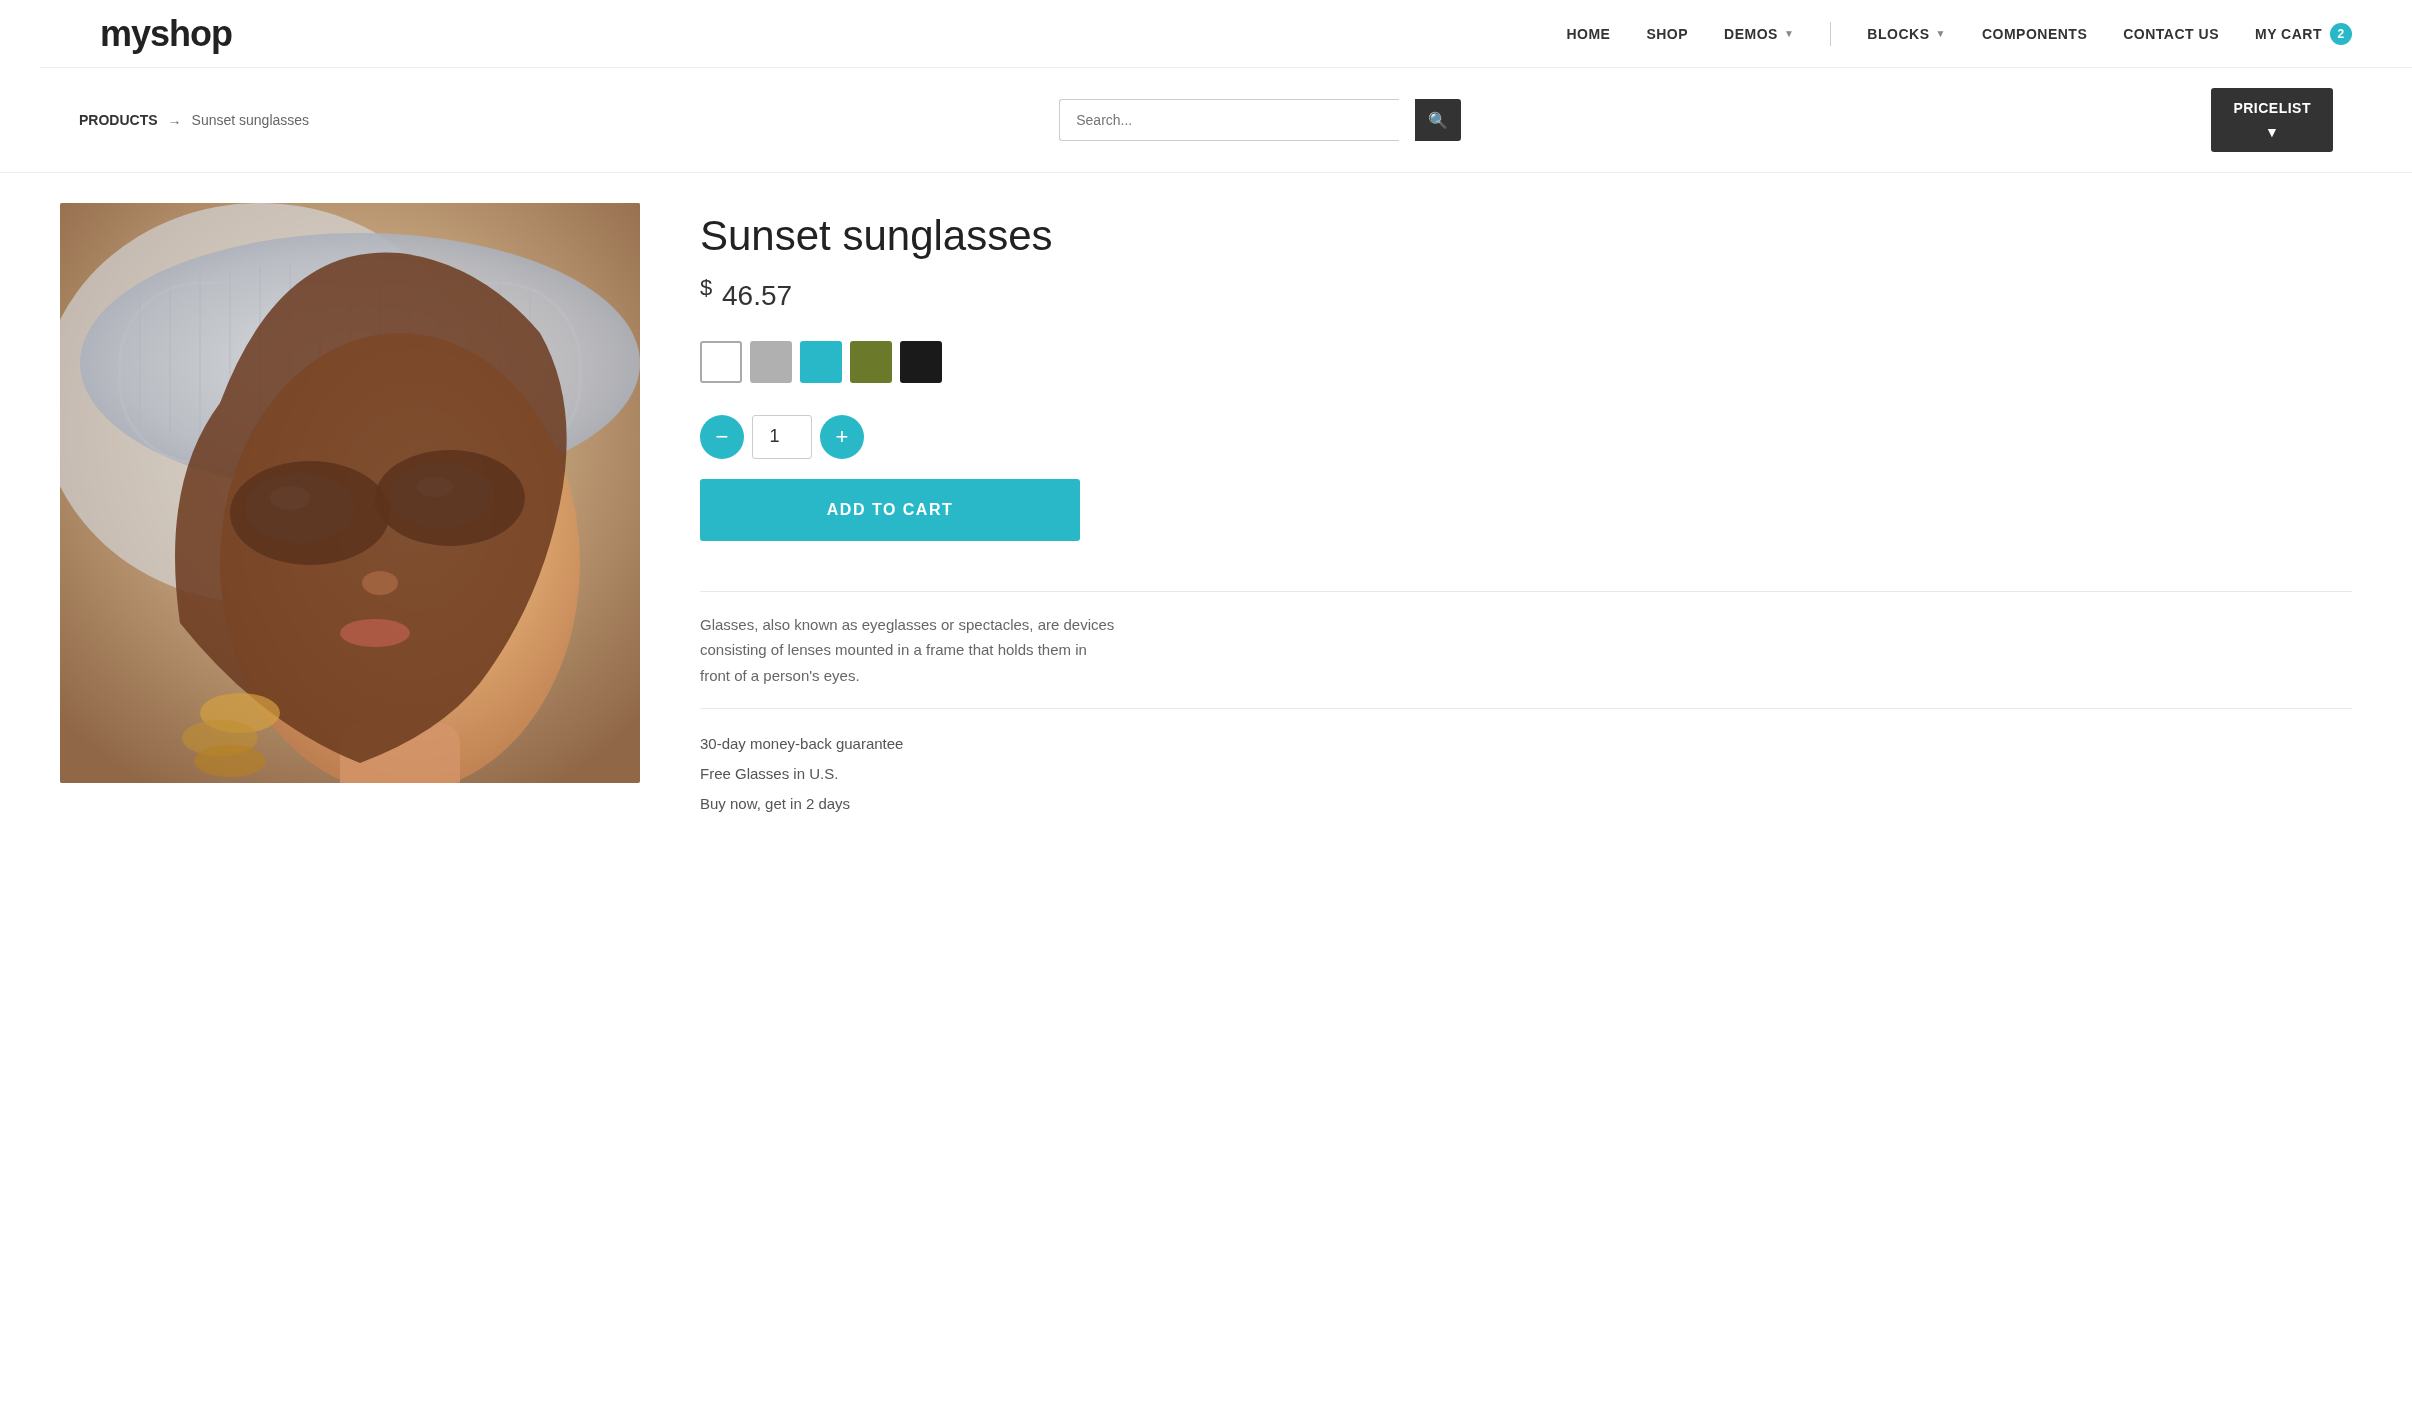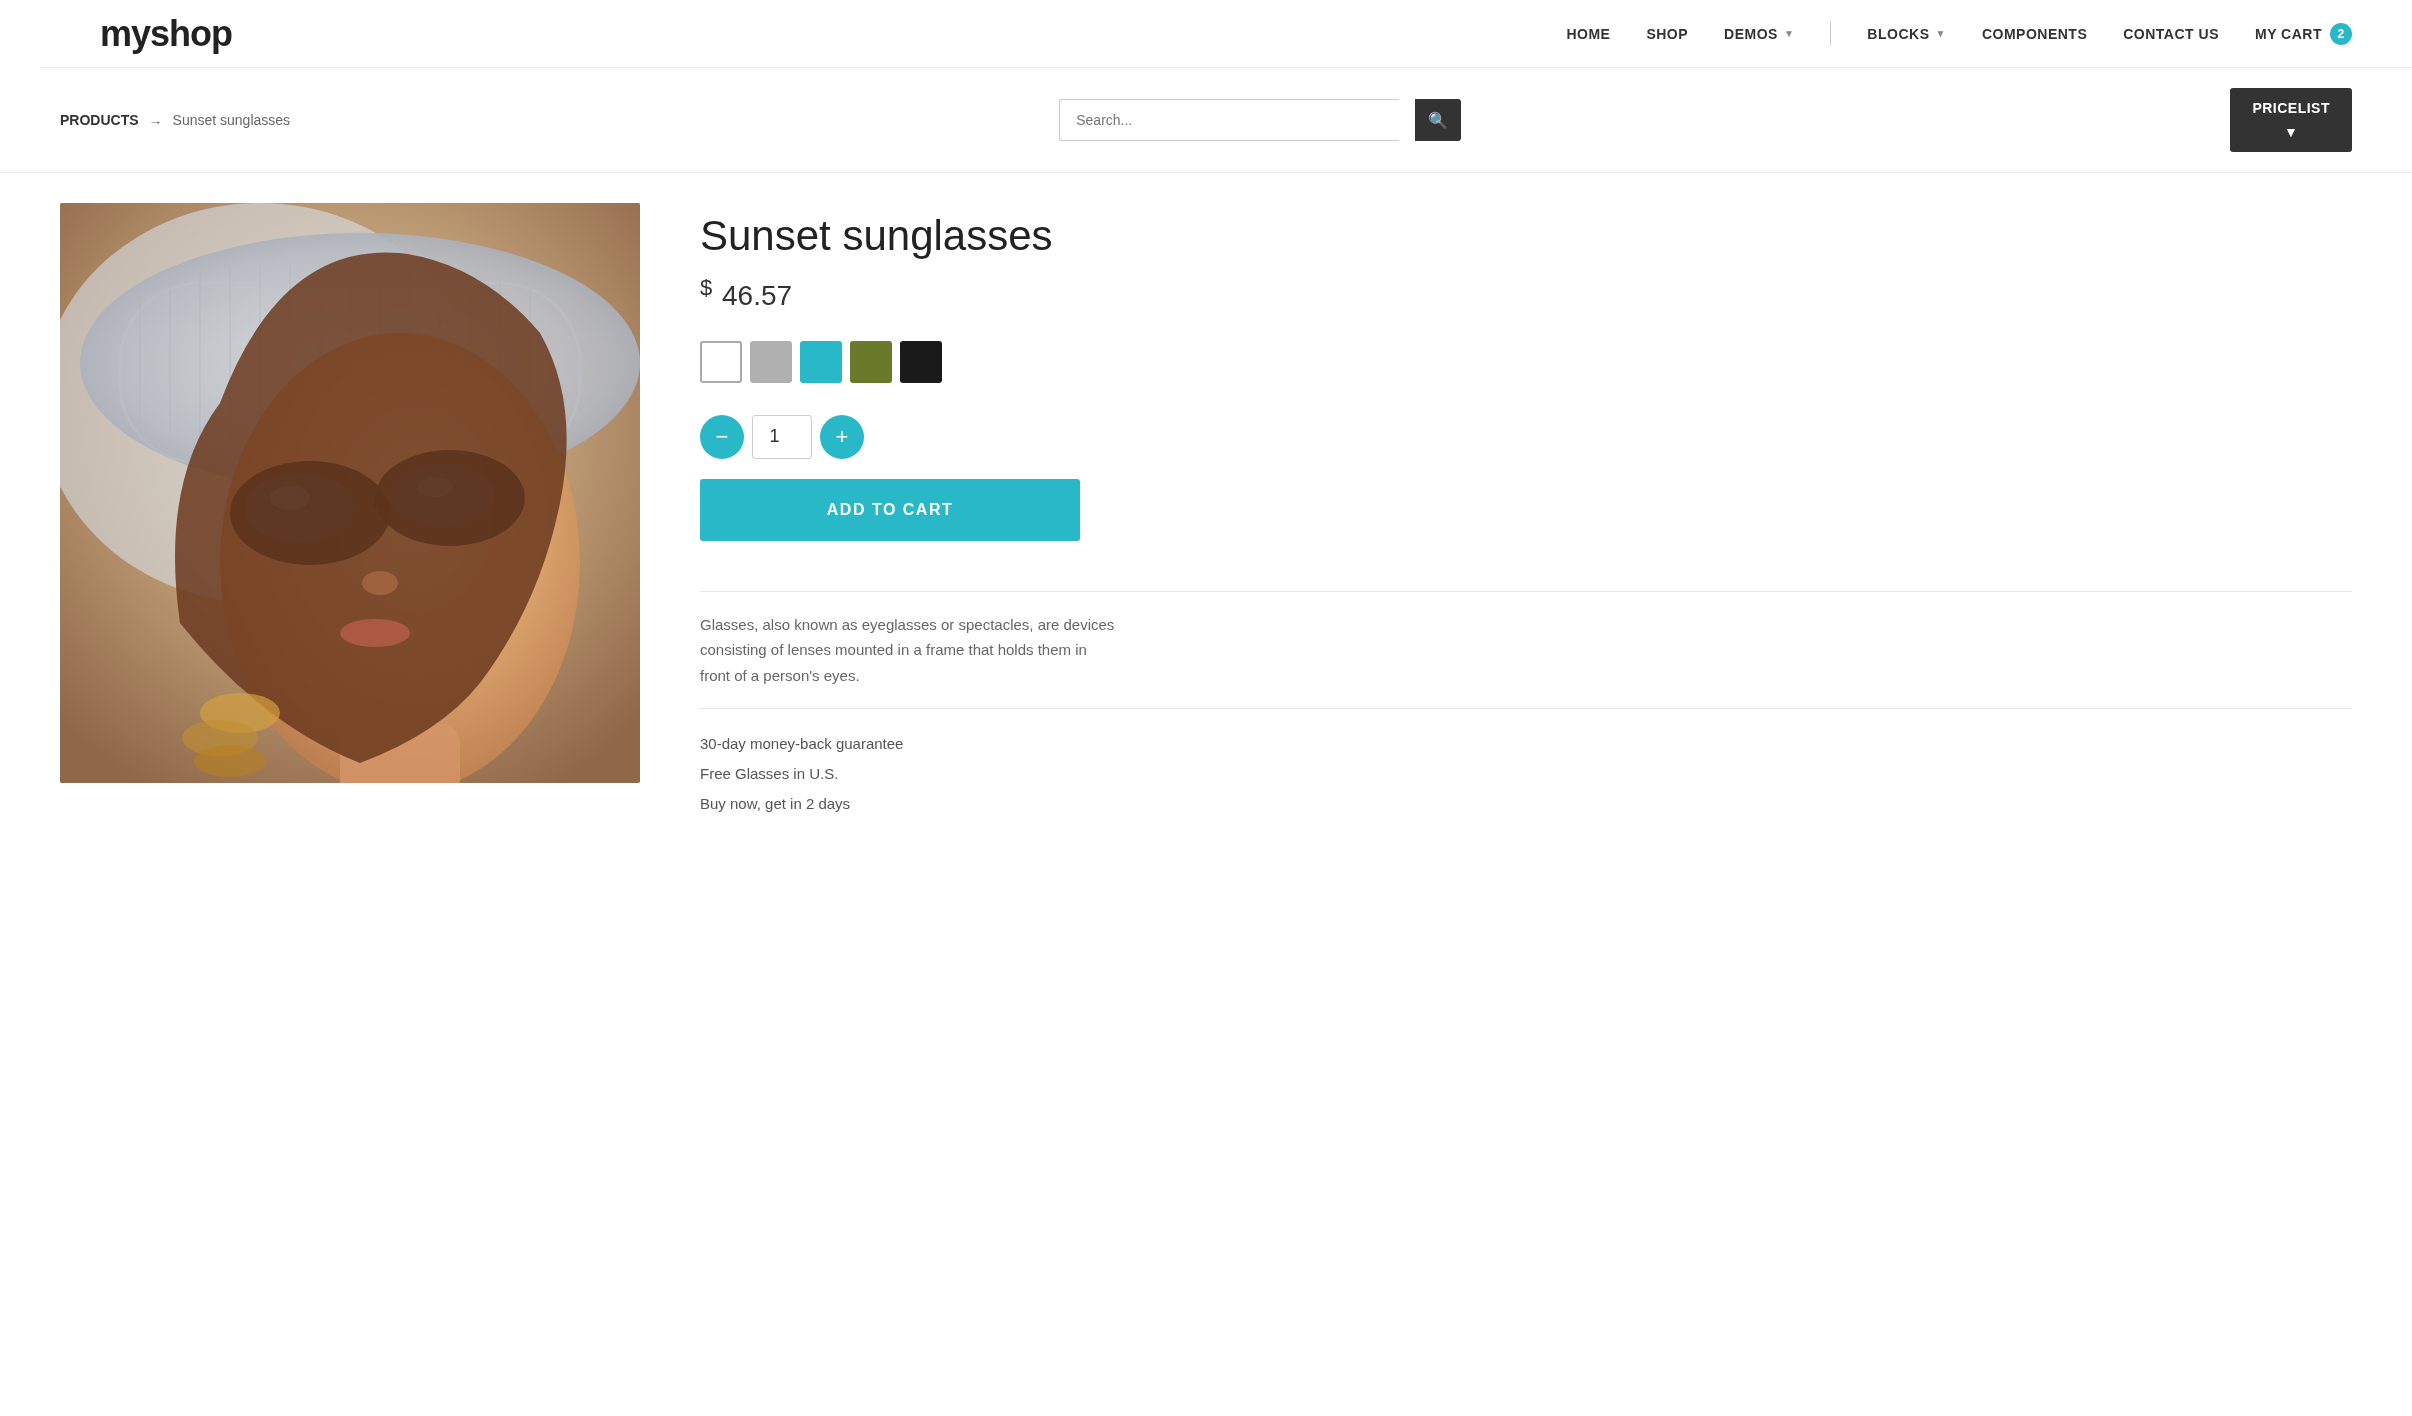--- a/index.html
+++ b/index.html
@@ -67,21 +67,21 @@
       justify-content: center;
       font-size: 12px;
       font-weight: 700;
     }
 
     
     .toolbar {
       display: flex;
       align-items: center;
       justify-content: space-between;
-      padding: 20px 60px;
+      padding: 20px 79px;
       border-bottom: 1px solid #eee;
     }
     .breadcrumb {
       display: flex;
       align-items: center;
       gap: 10px;
       font-size: 14px;
     }
     .breadcrumb-products {
       font-weight: 700;

